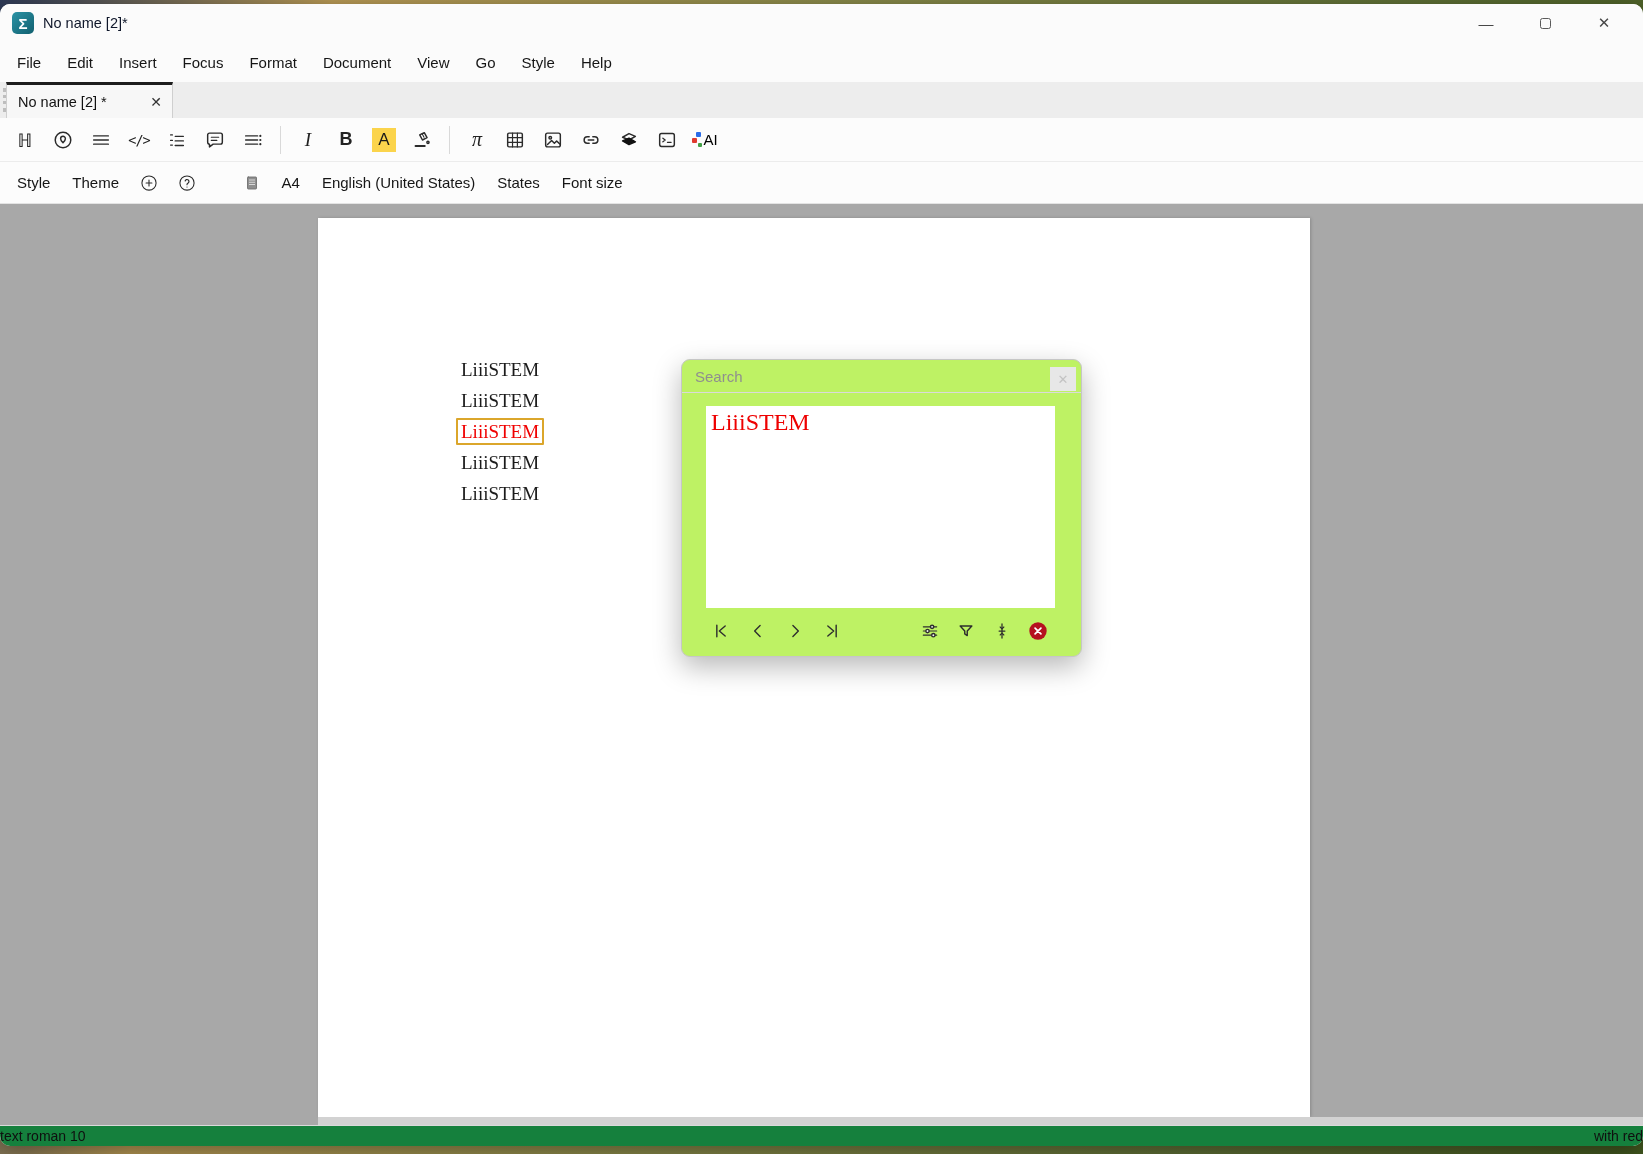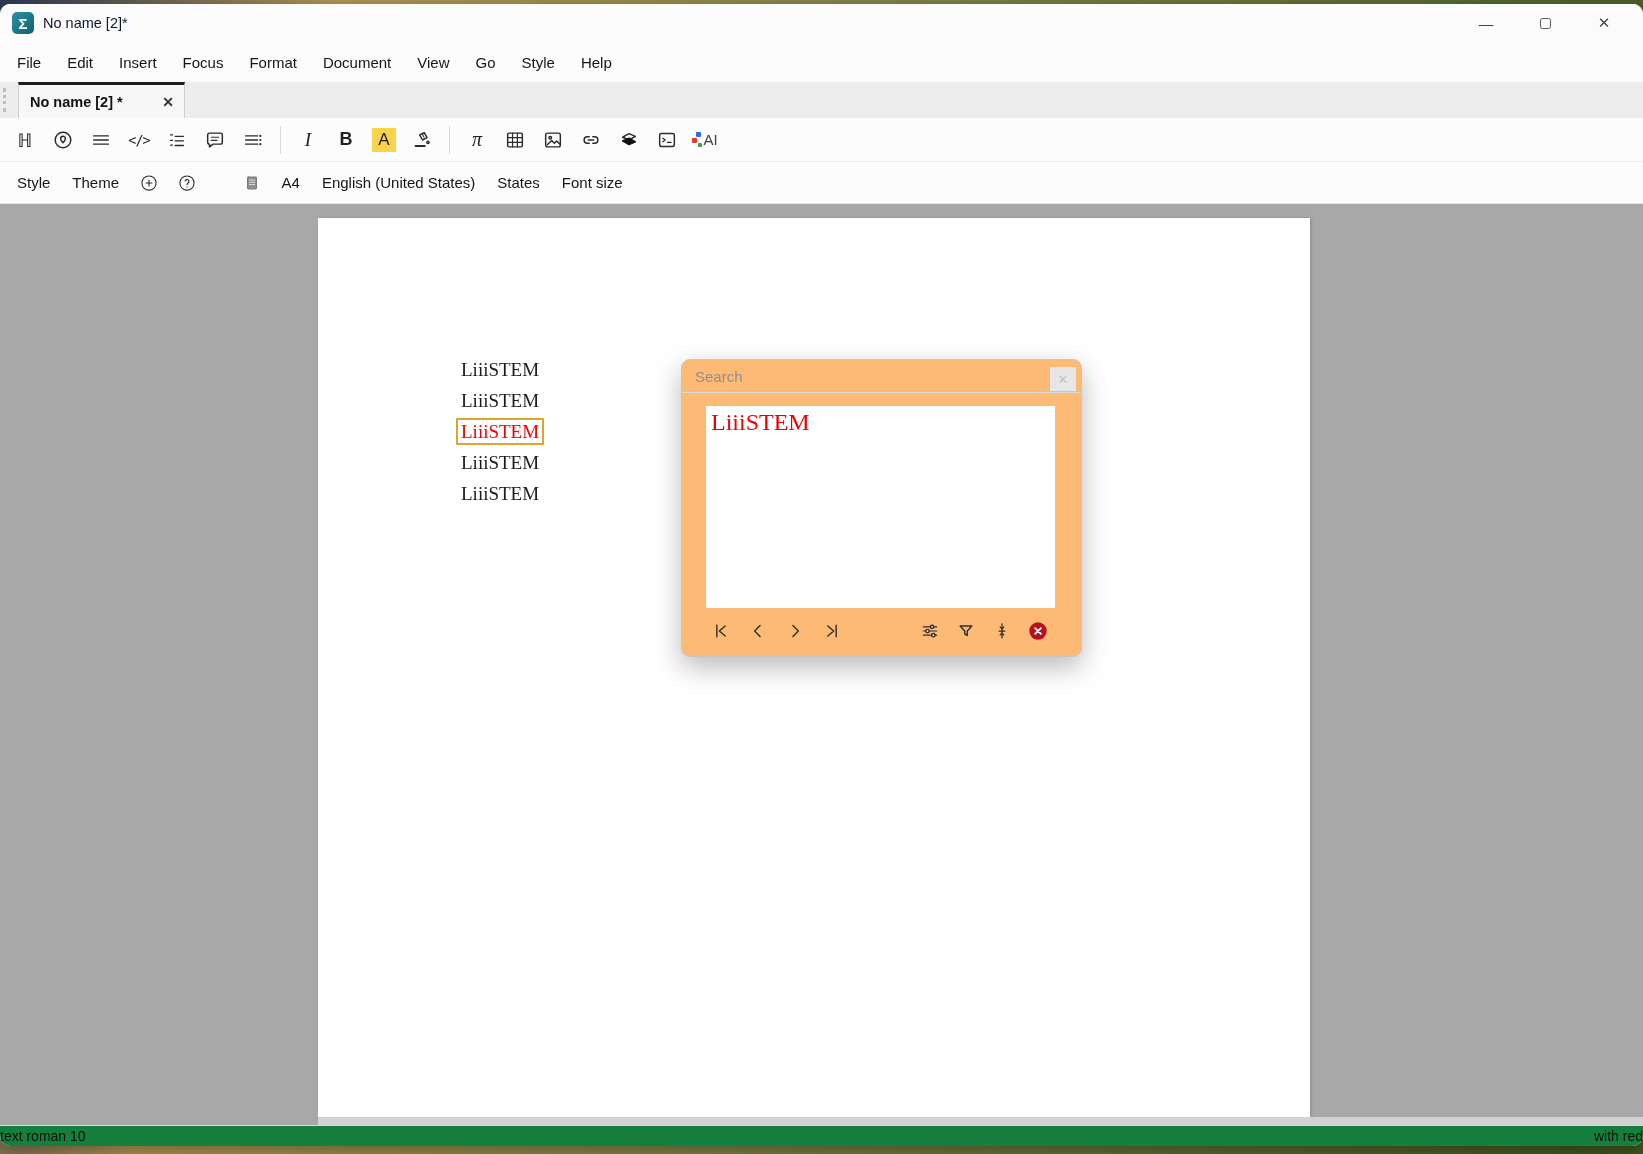--- a/index.html
+++ b/index.html
@@ -21,51 +21,51 @@
   .title-text { color:#0f172a; font-size:14.5px; }
   .win-controls { margin-left:auto; display:flex; align-items:center; gap:37px; padding-right:16px; color:#474747; }
   .wc { width:22px; height:22px; display:flex; align-items:center; justify-content:center; font-size:15px; cursor:default; }
   .wc-max-box { width:11px; height:11px; border:1.3px solid #5a5a5a; border-radius:2.5px; }
   
   .menubar { height:40px; background:#fbfbfb; display:flex; align-items:center; gap:26px; padding-left:17px; flex:0 0 auto; }
   .menu-item { font-size:15px; color:#161616; cursor:default; }
   
   .tabrow { height:36px; background:#ededed; display:flex; align-items:stretch; flex:0 0 auto; position:relative; }
   .drag-dots { width:3px; margin:6px 0 6px 3px; border-left:3px dotted #bdbdbd; }
-  .tab { margin-left:12px; width:167px; background:#f7f7f7; border-left:1px solid #cfcfcf; border-right:1px solid #cfcfcf;
-         border-top:3px solid #1d1d1d; display:flex; align-items:center; padding:0 10px 0 11px;font-weight:bold; }
+  .tab { width:167px; background:#f7f7f7; border-left:1px solid #cfcfcf; border-right:1px solid #cfcfcf;
+         border-top:3px solid #1d1d1d; display:flex; align-items:center; padding:0 10px 0 11px; }
   .tab-label { font-size:14.5px; color:#111; white-space:nowrap; }
   .tab-close { margin-left:auto; font-size:14px; color:#333; cursor:default; }
   
   .toolbar { background:#fcfcfc; display:flex; align-items:center; flex:0 0 auto; }
   .toolbar1 { height:44px; border-bottom:1px solid #ececec; padding-right:8px; }
   .toolbar2 { height:42px; border-bottom:1px solid #e3e3e3; }
   .tb-btn { width:27px; height:30px; margin:0 5.5px; display:flex; align-items:center; justify-content:center; color:#222; cursor:default; }
   .tb-btn svg { stroke:#2b2b2b; fill:none; stroke-width:1.6; stroke-linecap:round; stroke-linejoin:round; }
   .tb-sep { width:1px; height:28px; background:#d9d9d9; margin:0 8px; }
   .glyph-h { font-size:19px; }
   .glyph-code { font-size:13.5px; font-family:"DejaVu Sans Mono",monospace; letter-spacing:-1px; }
   .glyph-italic { font-family:"Liberation Serif",serif; font-style:italic; font-size:19px; }
   .glyph-bold { font-weight:bold; font-size:18px; }
   .glyph-math { font-family:"Liberation Serif",serif; font-style:italic; font-size:20px; }
   .hl-a { width:24px; height:24px; background:#fbd44c; display:flex; align-items:center; justify-content:center; font-size:17px; color:#1a1a1a; }
   .ai-wrap { display:flex; align-items:center; gap:1px; width:auto; }
   .ai-dots { position:relative; width:11px; height:16px; }
   .ai-dots i { position:absolute; width:5px; height:5px; border-radius:1px; }
-  .ai-text { font-size:15px; color:#404040; }
+  .ai-text { font-size:15px; color:#000000; }
   .txt-btn { font-size:15px; color:#161616; margin:8px 11px; cursor:default; white-space:nowrap; }
   
   .canvas { flex:1 1 auto; background:#a8a8a8; position:relative; overflow:hidden; }
   .page { position:absolute; left:318px; top:14px; width:992px; bottom:8px; background:#ffffff; box-shadow:1px 0 3px rgba(0,0,0,.18); }
   .hscroll { position:absolute; left:318px; right:0; bottom:0; height:8px; background:#d2d2d2; }
   .doc-text { position:absolute; left:143px; top:136px; font-family:"Liberation Serif",serif; font-size:19px; line-height:31px; color:#1b1b1b; }
   .doc-line { height:31px; }
   .doc-match { color:#f00000; border:2px solid #dba62b; padding:0 3px; display:inline-block; line-height:23px; margin-left:-5px; border-radius:1px; }
   
-  .dialog { position:absolute; left:681px; top:355px; width:401px; height:298px; background:#fdba74;
+  .dialog { position:absolute; left:681px; top:355px; width:401px; height:298px; background:#bef264;
             border:1px solid #c6c6c6; border-radius:9px; box-shadow:0 10px 28px rgba(0,0,0,.28); }
   .dlg-header { position:absolute; left:0; right:0; top:0; height:33px; border-bottom:1px solid #dadada; }
   .dlg-input { position:absolute; left:0; top:0; width:calc(100% - 36px); height:100%; border:none; outline:none; background:transparent;
                font-family:"Liberation Sans",sans-serif; font-size:15px; color:#333; padding-left:13px; }
   .dlg-input::placeholder { color:#8f8f8f; }
   .dlg-close { position:absolute; right:5px; top:7px; width:26px; height:24px; background:#e7e7e7;
                display:flex; align-items:center; justify-content:center; color:#c3c3c3; font-size:13px; cursor:default; }
   .dlg-body { position:absolute; left:24px; top:46px; right:26px; height:202px; background:#ffffff; }
   .dlg-match { font-family:"Liberation Serif",serif; font-size:24px; color:#ee0000; padding:3px 5px; }
   .dlg-footer-left { position:absolute; left:27px; top:258px; display:flex; gap:13px; }

